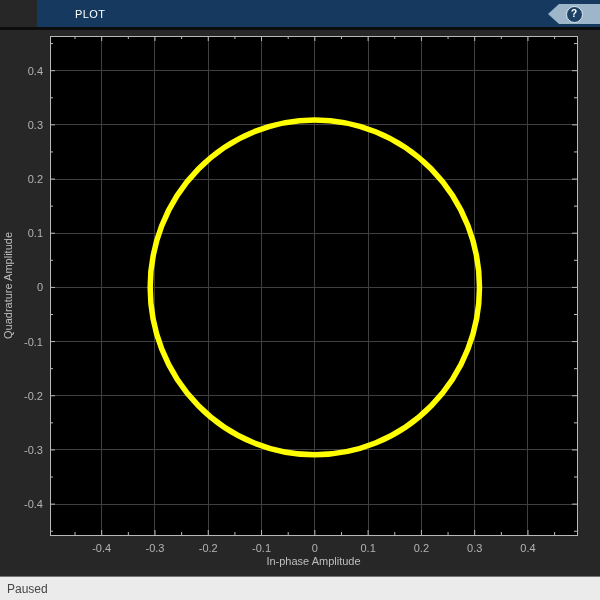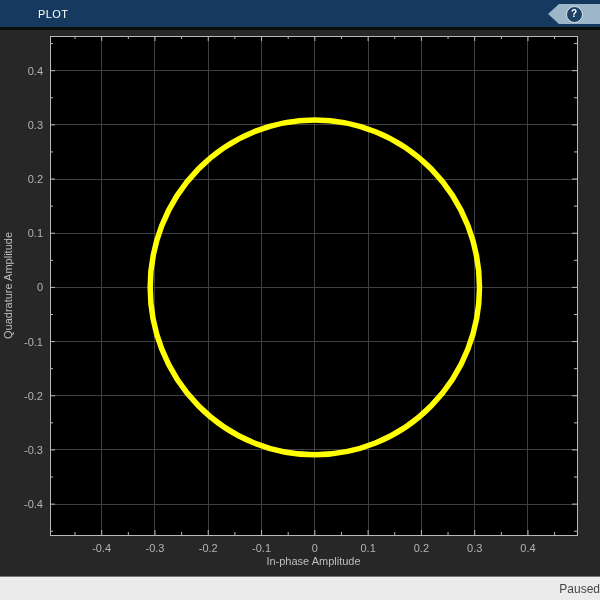--- a/index.html
+++ b/index.html
@@ -2,21 +2,21 @@
 <html><head>
 <meta charset="utf-8">
 <style>
   html,body{margin:0;padding:0;}
   body{width:600px;height:600px;overflow:hidden;background:#272727;
        font-family:"Liberation Sans",sans-serif;}
   .window{width:600px;height:600px;display:flex;flex-direction:column;}
 
   
   .toolstrip{height:27px;background:#163a5f;display:flex;align-items:center;
-             position:relative;flex:0 0 auto;}
+             position:relative;flex:0 0 auto;margin-left:37px;}
   .tab{color:#ffffff;font-size:11px;letter-spacing:.4px;padding:0 18px;
        cursor:pointer;white-space:nowrap;}
   .tab:first-child{margin-left:20px;}
   .tab + .tab{margin-left:16px;}
   .collapse-arrow{position:absolute;right:0;top:4px;width:52px;height:20px;
        background:#9db6ca;display:flex;align-items:center;justify-content:center;
        clip-path:polygon(0 50%,11px 0,100% 0,100% 100%,11px 100%);cursor:pointer;}
   .help-btn{width:17px;height:17px;border-radius:50%;background:#1d4266;
        color:#ffffff;border:1.5px solid #dfe8f0;font-size:10px;font-weight:bold;
        line-height:1;display:flex;align-items:center;justify-content:center;
@@ -24,21 +24,21 @@
   .toolstrip-edge{height:3px;background:#0d0d0d;flex:0 0 auto;}
 
   
   .figure{height:546px;background:#272727;flex:0 0 auto;}
   #plot-svg{display:block;}
   #plot-svg text{font-family:"Liberation Sans",sans-serif;}
 
   
   .status-bar{height:23px;border-top:1px solid #757575;background:#ebebeb;
        color:#454545;font-size:12px;display:flex;align-items:center;
-       padding-left:7px;flex:0 0 auto;justify-content:flex-end;}
+       padding-left:7px;flex:0 0 auto;}
 </style>
 </head>
 <body>
 
 <div class="window">
 
   <div class="toolstrip">
     <div class="tab">PLOT</div>
     <div class="collapse-arrow">
       <button class="help-btn">?</button>

